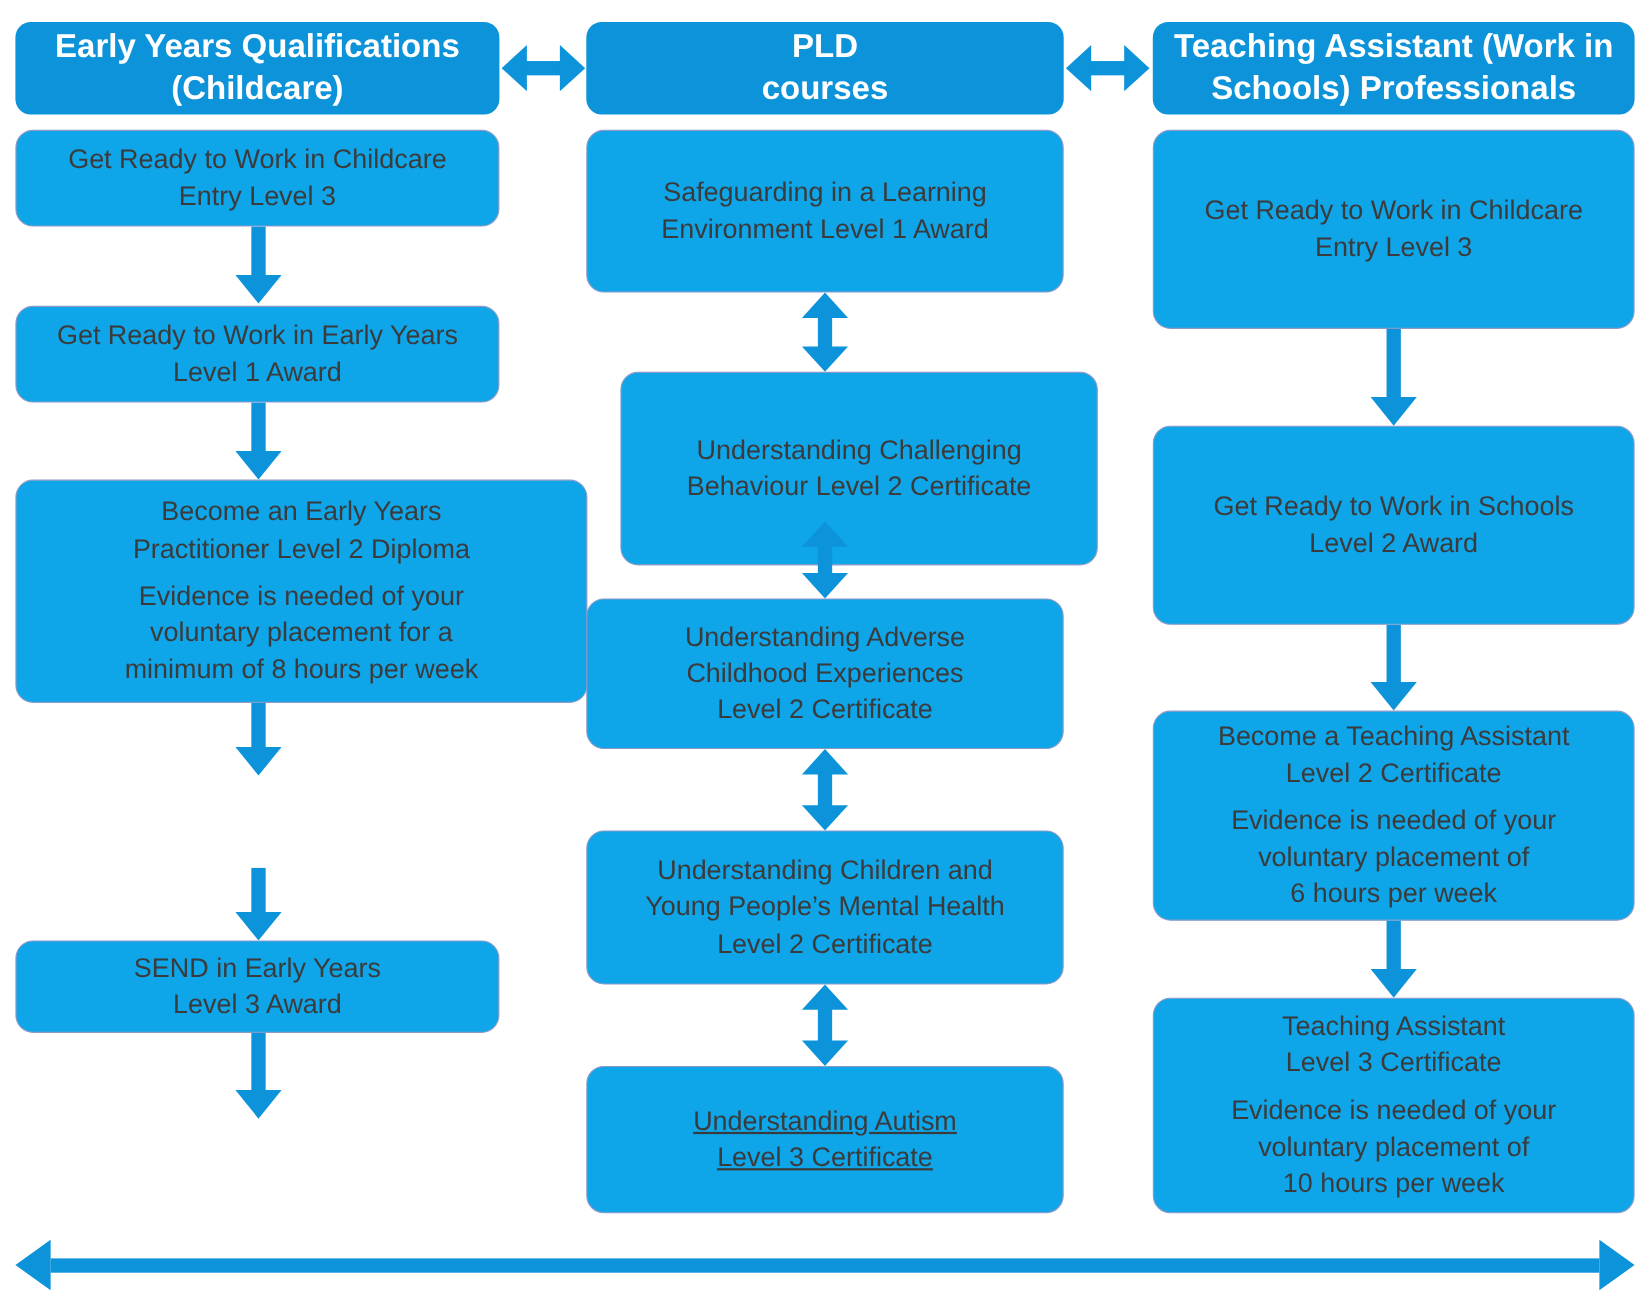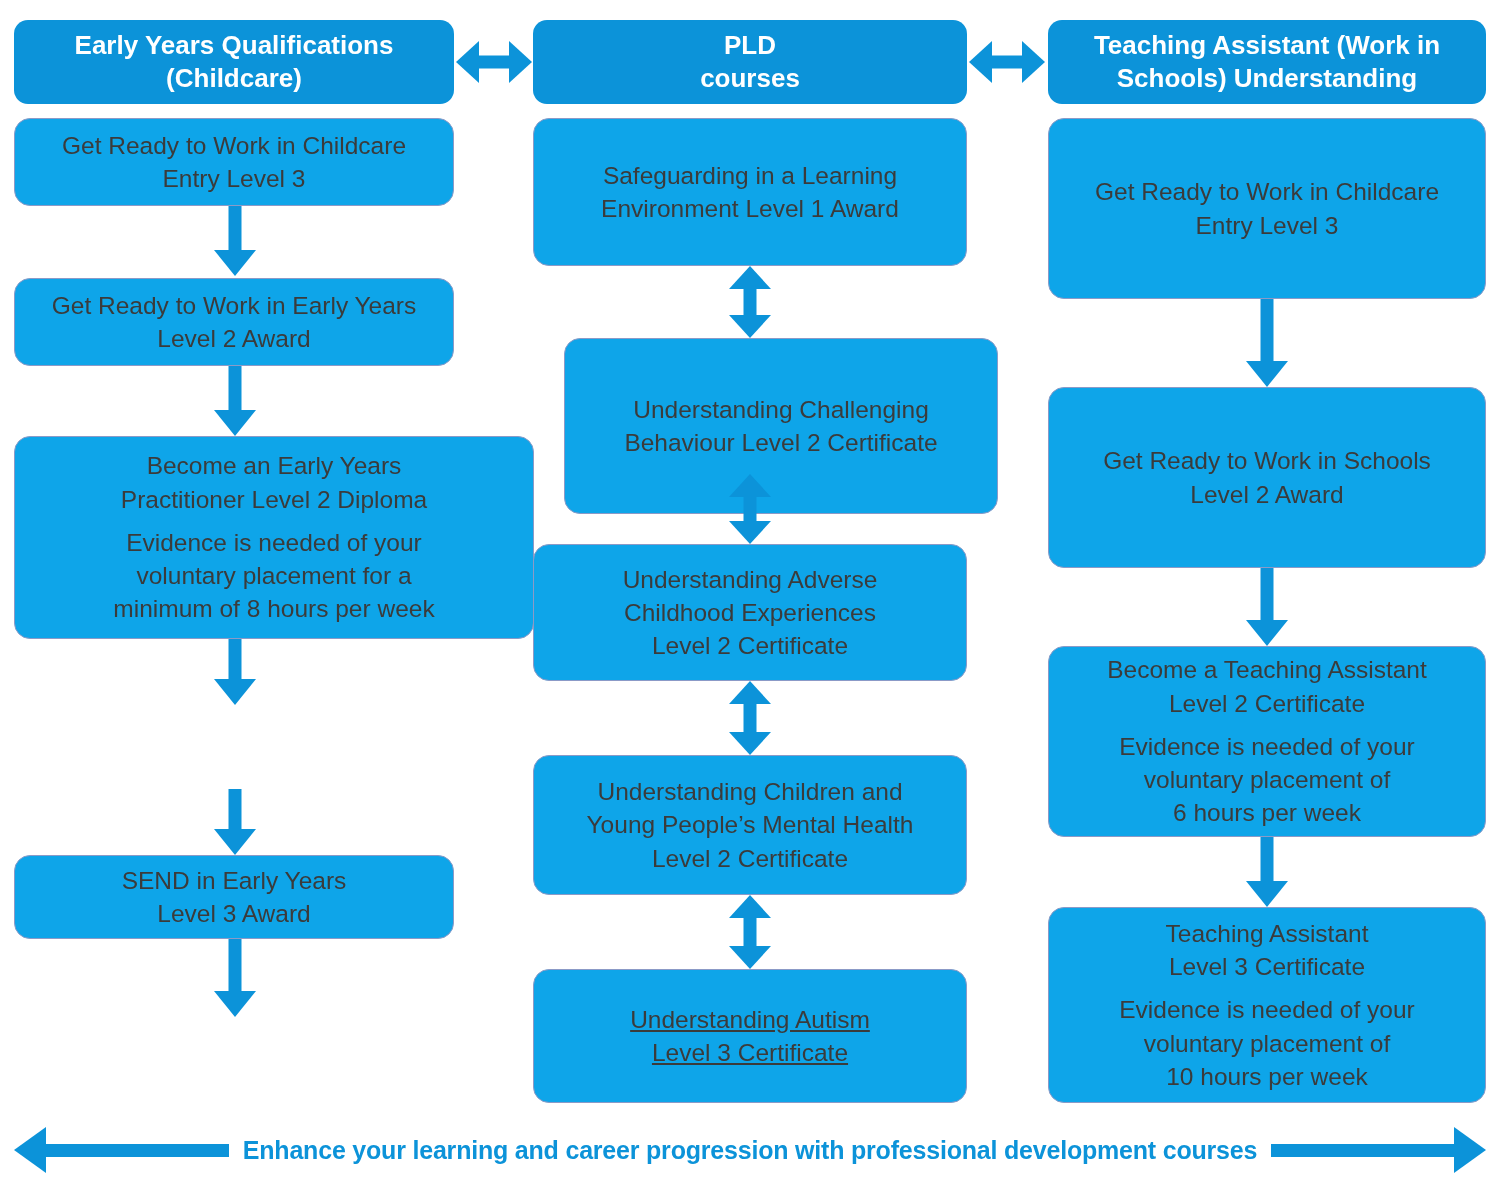--- a/index.html
+++ b/index.html
@@ -11,21 +11,21 @@
   }
   #root { position: relative; width: 1500px; height: 1183px; }
 
   
   .col-header {
     position: absolute;
     background: #0c93d9;
     border-radius: 14px;
     color: #ffffff;
     font-weight: bold;
-    font-size: 26px;
+    font-size: 30px;
     line-height: 1.28;
     display: flex;
     align-items: center;
     justify-content: center;
     text-align: center;
     padding: 6px 16px;
   }
 
   
   .course-box {
@@ -171,21 +171,21 @@
 Entry Level 3</span>
   </div>
 
   <div class="v-arrow" style="left:214px; top:206px; width:42px; height:70px;">
     <div class="shaft" style="height:46px;"></div>
     <div class="head"></div>
   </div>
 
   <div class="course-box" style="left:14px; top:278px; width:440px; height:88px;">
     <span class="title">Get Ready to Work in Early Years
-Level 2 Award</span>
+Level 1 Award</span>
   </div>
 
   <div class="v-arrow" style="left:214px; top:366px; width:42px; height:70px;">
     <div class="shaft" style="height:46px;"></div>
     <div class="head"></div>
   </div>
 
   <div class="course-box" style="left:14px; top:436px; width:520px; height:203px;align-items:center;">
     <span class="title">Become an Early Years
 Practitioner Level 2 Diploma</span>
@@ -276,21 +276,21 @@
 Level 3 Certificate</span>
   </div>
 
   <div class="h-darrow" style="left:969px; top:41px; width:76px; height:42px;">
     <div class="shaft"></div>
     <div class="head-left"></div>
     <div class="head-right"></div>
   </div>
 
   <div class="col-header" style="left: 1048px; top: 20px; width: 438px; height: 84px; white-space: pre-line;">Teaching Assistant (Work in
-Schools) Understanding</div>
+Schools) Professionals</div>
 
   <div class="course-box" style="left:1048px; top:118px; width:438px; height:181px;">
     <span class="title">Get Ready to Work in Childcare
 Entry Level 3</span>
   </div>
 
   <div class="v-arrow" style="left:1246px; top:299px; width:42px; height:88px;">
     <div class="shaft" style="height:64px;"></div>
     <div class="head"></div>
   </div>
@@ -322,18 +322,17 @@
     <span class="title">Teaching Assistant
 Level 3 Certificate</span>
     <span class="note">Evidence is needed of your
 voluntary placement of
 10 hours per week</span>
   </div>
 
   <div id="bottom-banner">
     <div class="head-left"></div>
     <div class="bar"></div>
-    <div class="banner-text">Enhance your learning and career progression with professional development courses</div>
     <div class="bar"></div>
     <div class="head-right"></div>
   </div>
 
 </div>
 
 </body></html>

